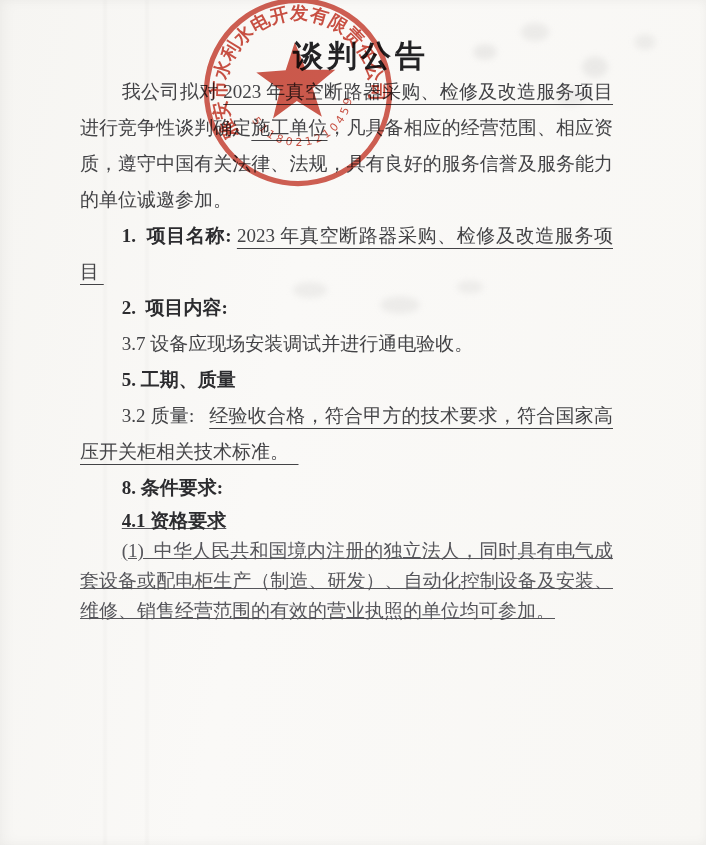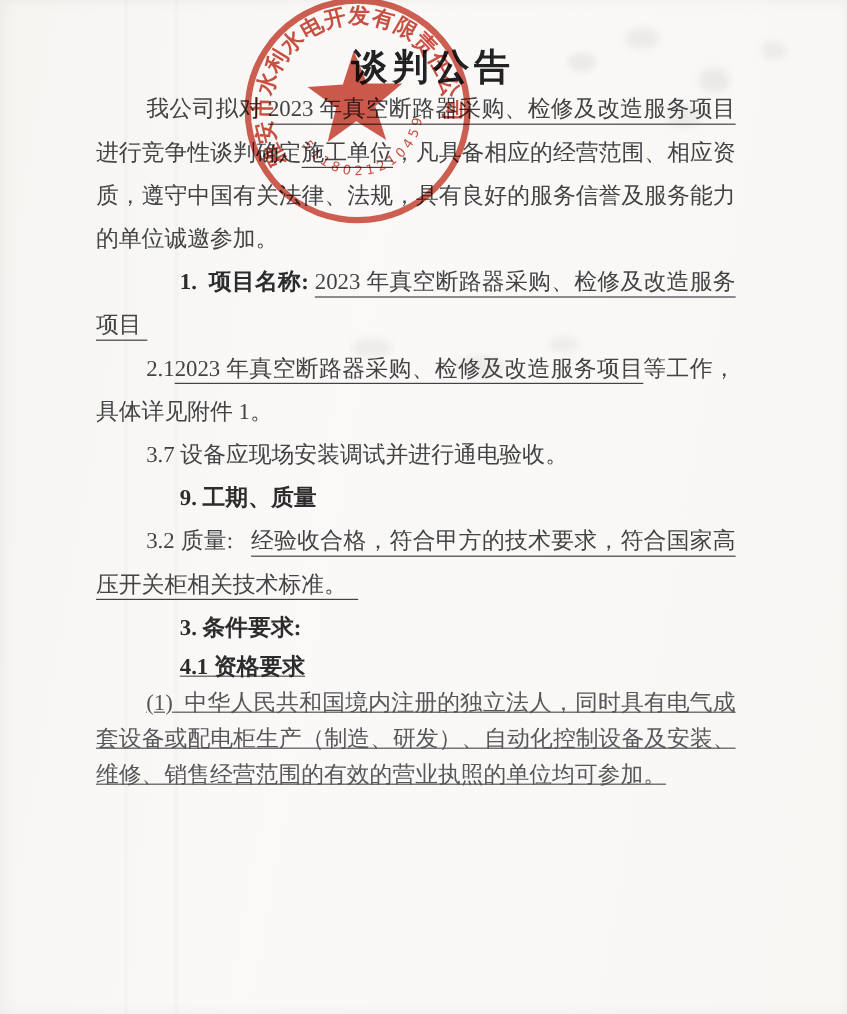--- a/index.html
+++ b/index.html
@@ -63,21 +63,21 @@
   .p-sub {
     line-height:30px;
     color:#56565b;
     text-decoration:underline;
   }
   .u {
     text-decoration:underline;
     text-decoration-thickness:1.2px;
     text-underline-offset:6px;
   }
-  .b { font-weight:bold; color:#2c2c2f;margin-left:28px; }
+  .b { font-weight:bold; color:#2c2c2f; }
   .seal {
     position:absolute; left:194px; top:-12px;
     width:208px; height:208px;
     z-index:3;
     mix-blend-mode:multiply;
     opacity:0.88;
     transform:rotate(-12deg);
     pointer-events:none;
   }
 </style>
@@ -90,25 +90,25 @@
   <div class="crease" style="left:146px;"></div>
 
   <div class="bleed bleed-a"></div>
   <div class="bleed bleed-b"></div>
 
   <h1 class="doc-title">谈判公告</h1>
 
   <div class="body-wrap">
       <p class="para p-body"><span>我公司拟对 </span><span class="u">2023 年真空断路器采购、检修及改造服务项目</span><span>进行竞争性谈判确定</span><span class="u">施工单位</span><span>，凡具备相应的经营范围、相应资质，遵守中国有关法律、法规，具有良好的服务信誉及服务能力的单位诚邀参加。</span></p>
       <p class="para p-body"><span class="b">1.&nbsp;&nbsp;项目名称: </span><span class="u">2023 年真空断路器采购、检修及改造服务项目&nbsp;</span></p>
-      <p class="para p-body"><span>2.1</span><span class="u">2023 年真空断路器采购、检修及改造服务项目</span><span>等工作，具体详见附件 1。</span></p>
+      <p class="para p-body"><span class="b">2.&nbsp;&nbsp;项目内容:</span></p>
       <p class="para p-body"><span>3.7 设备应现场安装调试并进行通电验收。</span></p>
-      <p class="para p-body"><span class="b">9. 工期、质量</span></p>
+      <p class="para p-body"><span class="b">5. 工期、质量</span></p>
       <p class="para p-body"><span>3.2 质量:&nbsp;&nbsp;&nbsp;</span><span class="u">经验收合格，符合甲方的技术要求，符合国家高压开关柜相关技术标准。&nbsp;&nbsp;</span></p>
-      <p class="para p-body"><span class="b">3. 条件要求:</span></p>
+      <p class="para p-body"><span class="b">8. 条件要求:</span></p>
       <p class="para p-sub"><span class="b">4.1 资格要求</span></p>
       <p class="para p-sub"><span>(1)&nbsp;&nbsp;中华人民共和国境内注册的独立法人，同时具有电气成套设备或配电柜生产（制造、研发）、自动化控制设备及安装、维修、销售经营范围的有效的营业执照的单位均可参加。</span></p>
     </div>
 
   <svg class="seal" viewBox="0 0 200 200" aria-hidden="true">
     <defs>
       <path id="arcTop" d="M 36.6 129.6 A 70 70 0 1 1 163.4 129.6" fill="none"></path>
       <path id="arcBot" d="M 49.8 113.5 A 52 52 0 0 0 150.2 113.5" fill="none"></path>
     </defs>
     <circle cx="100" cy="100" r="88" fill="none" stroke="#c53a2b" stroke-width="5" opacity="0.92"></circle>

